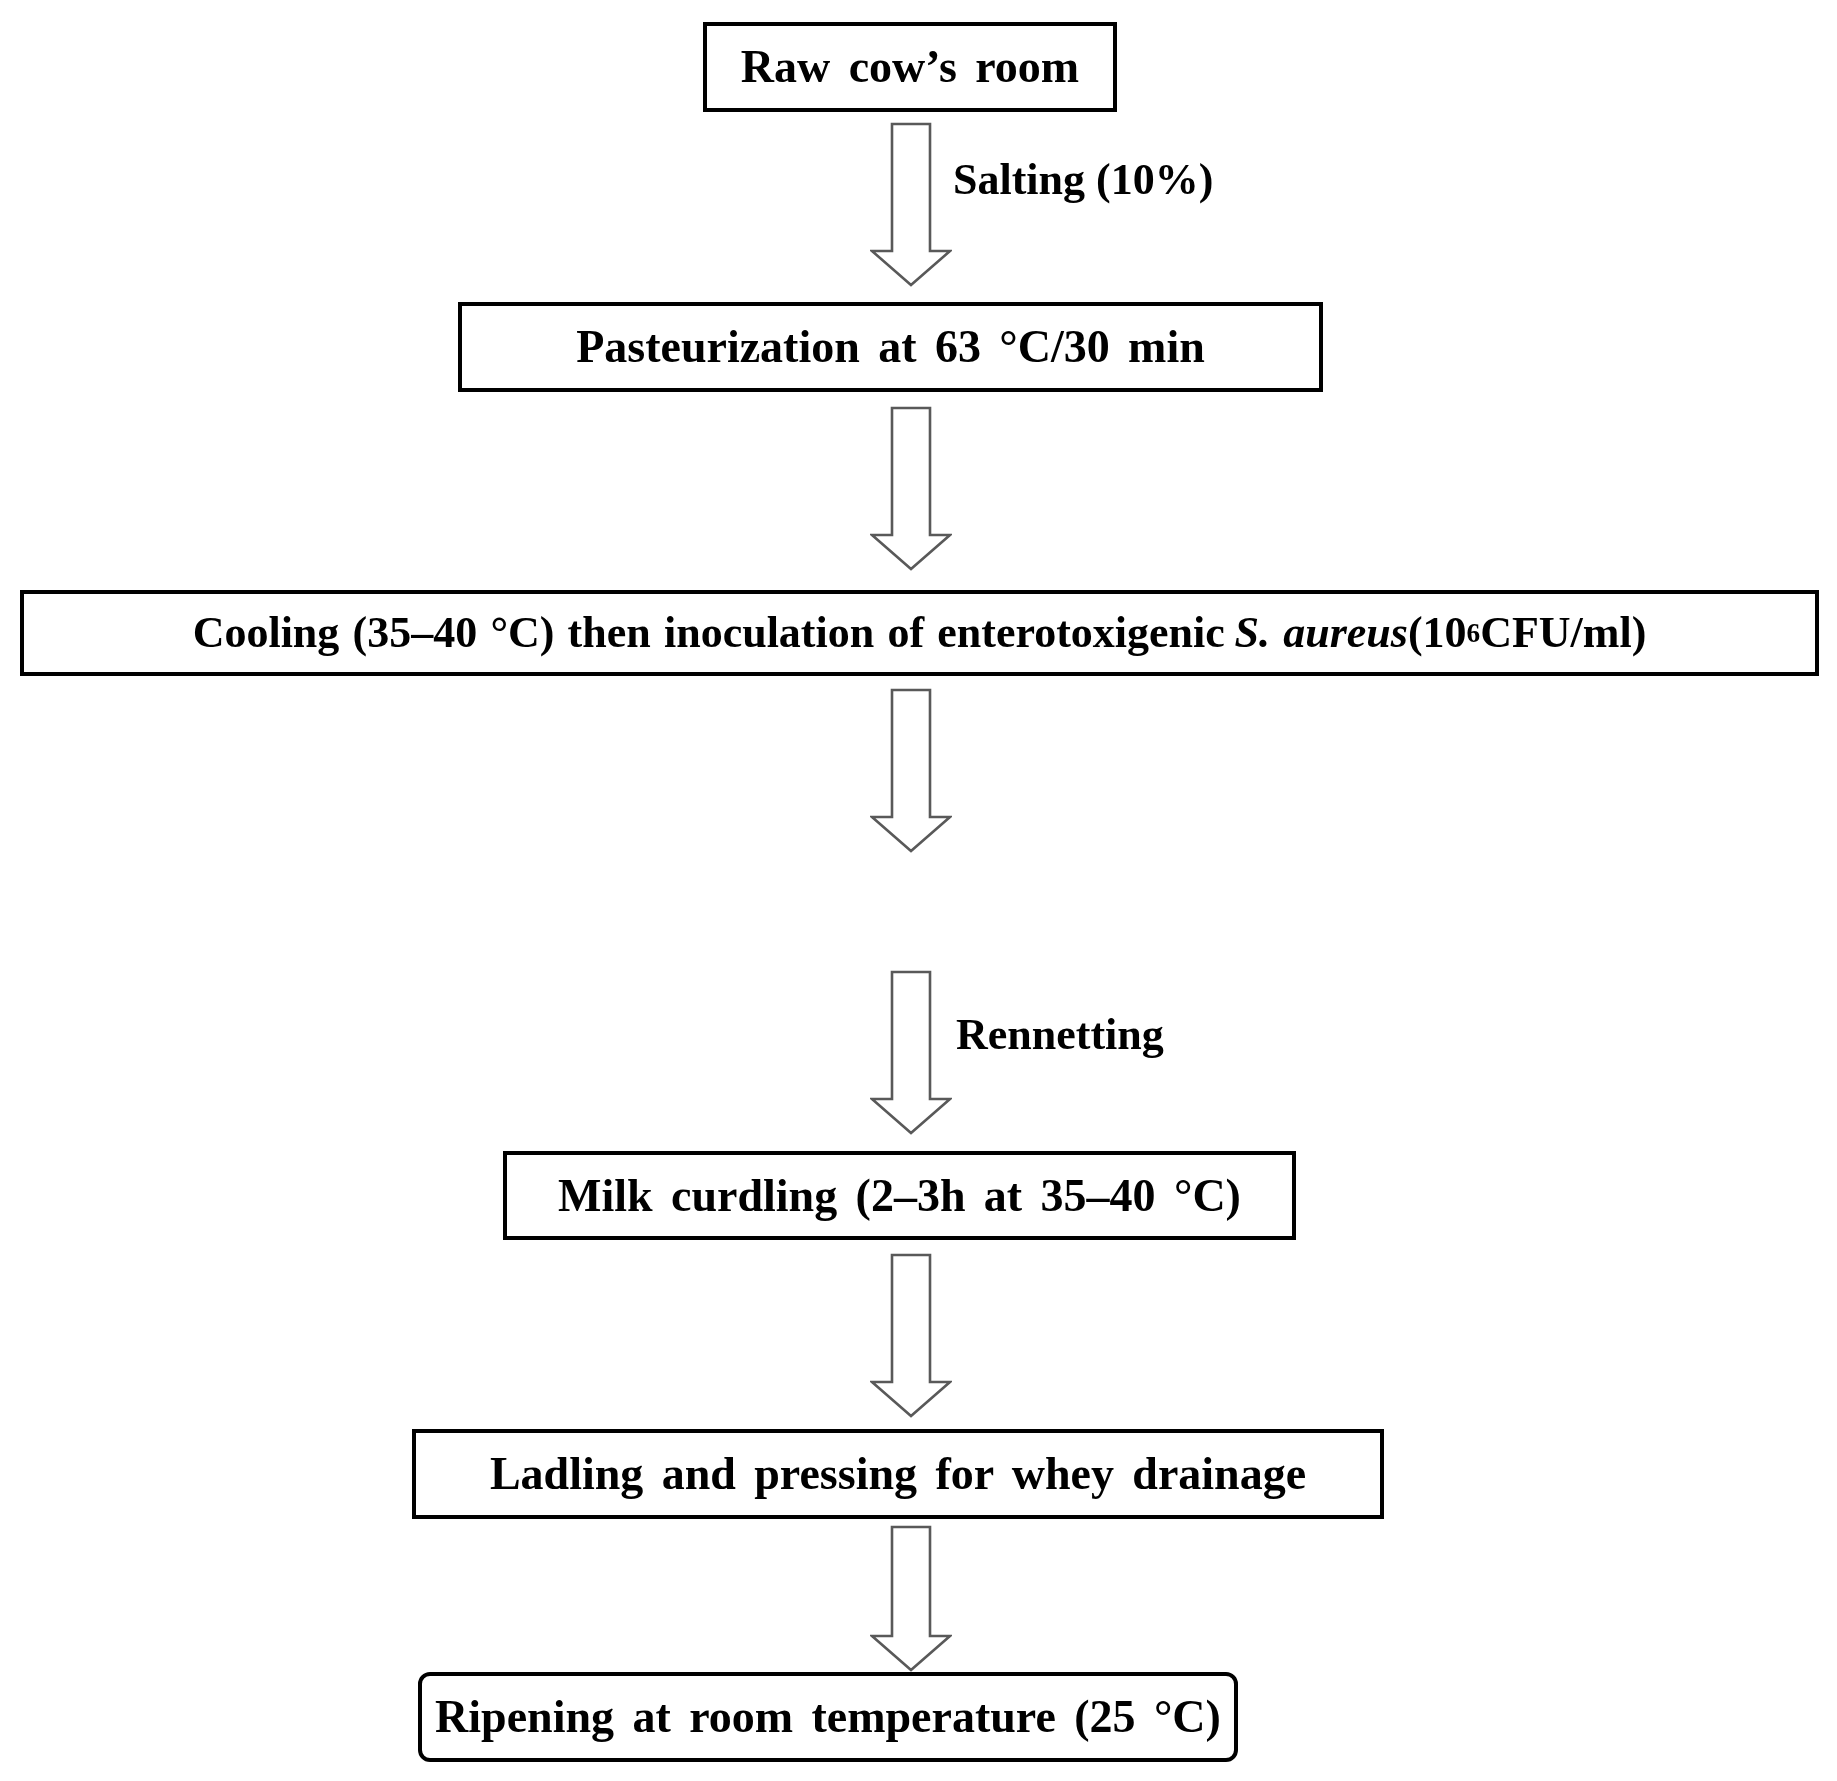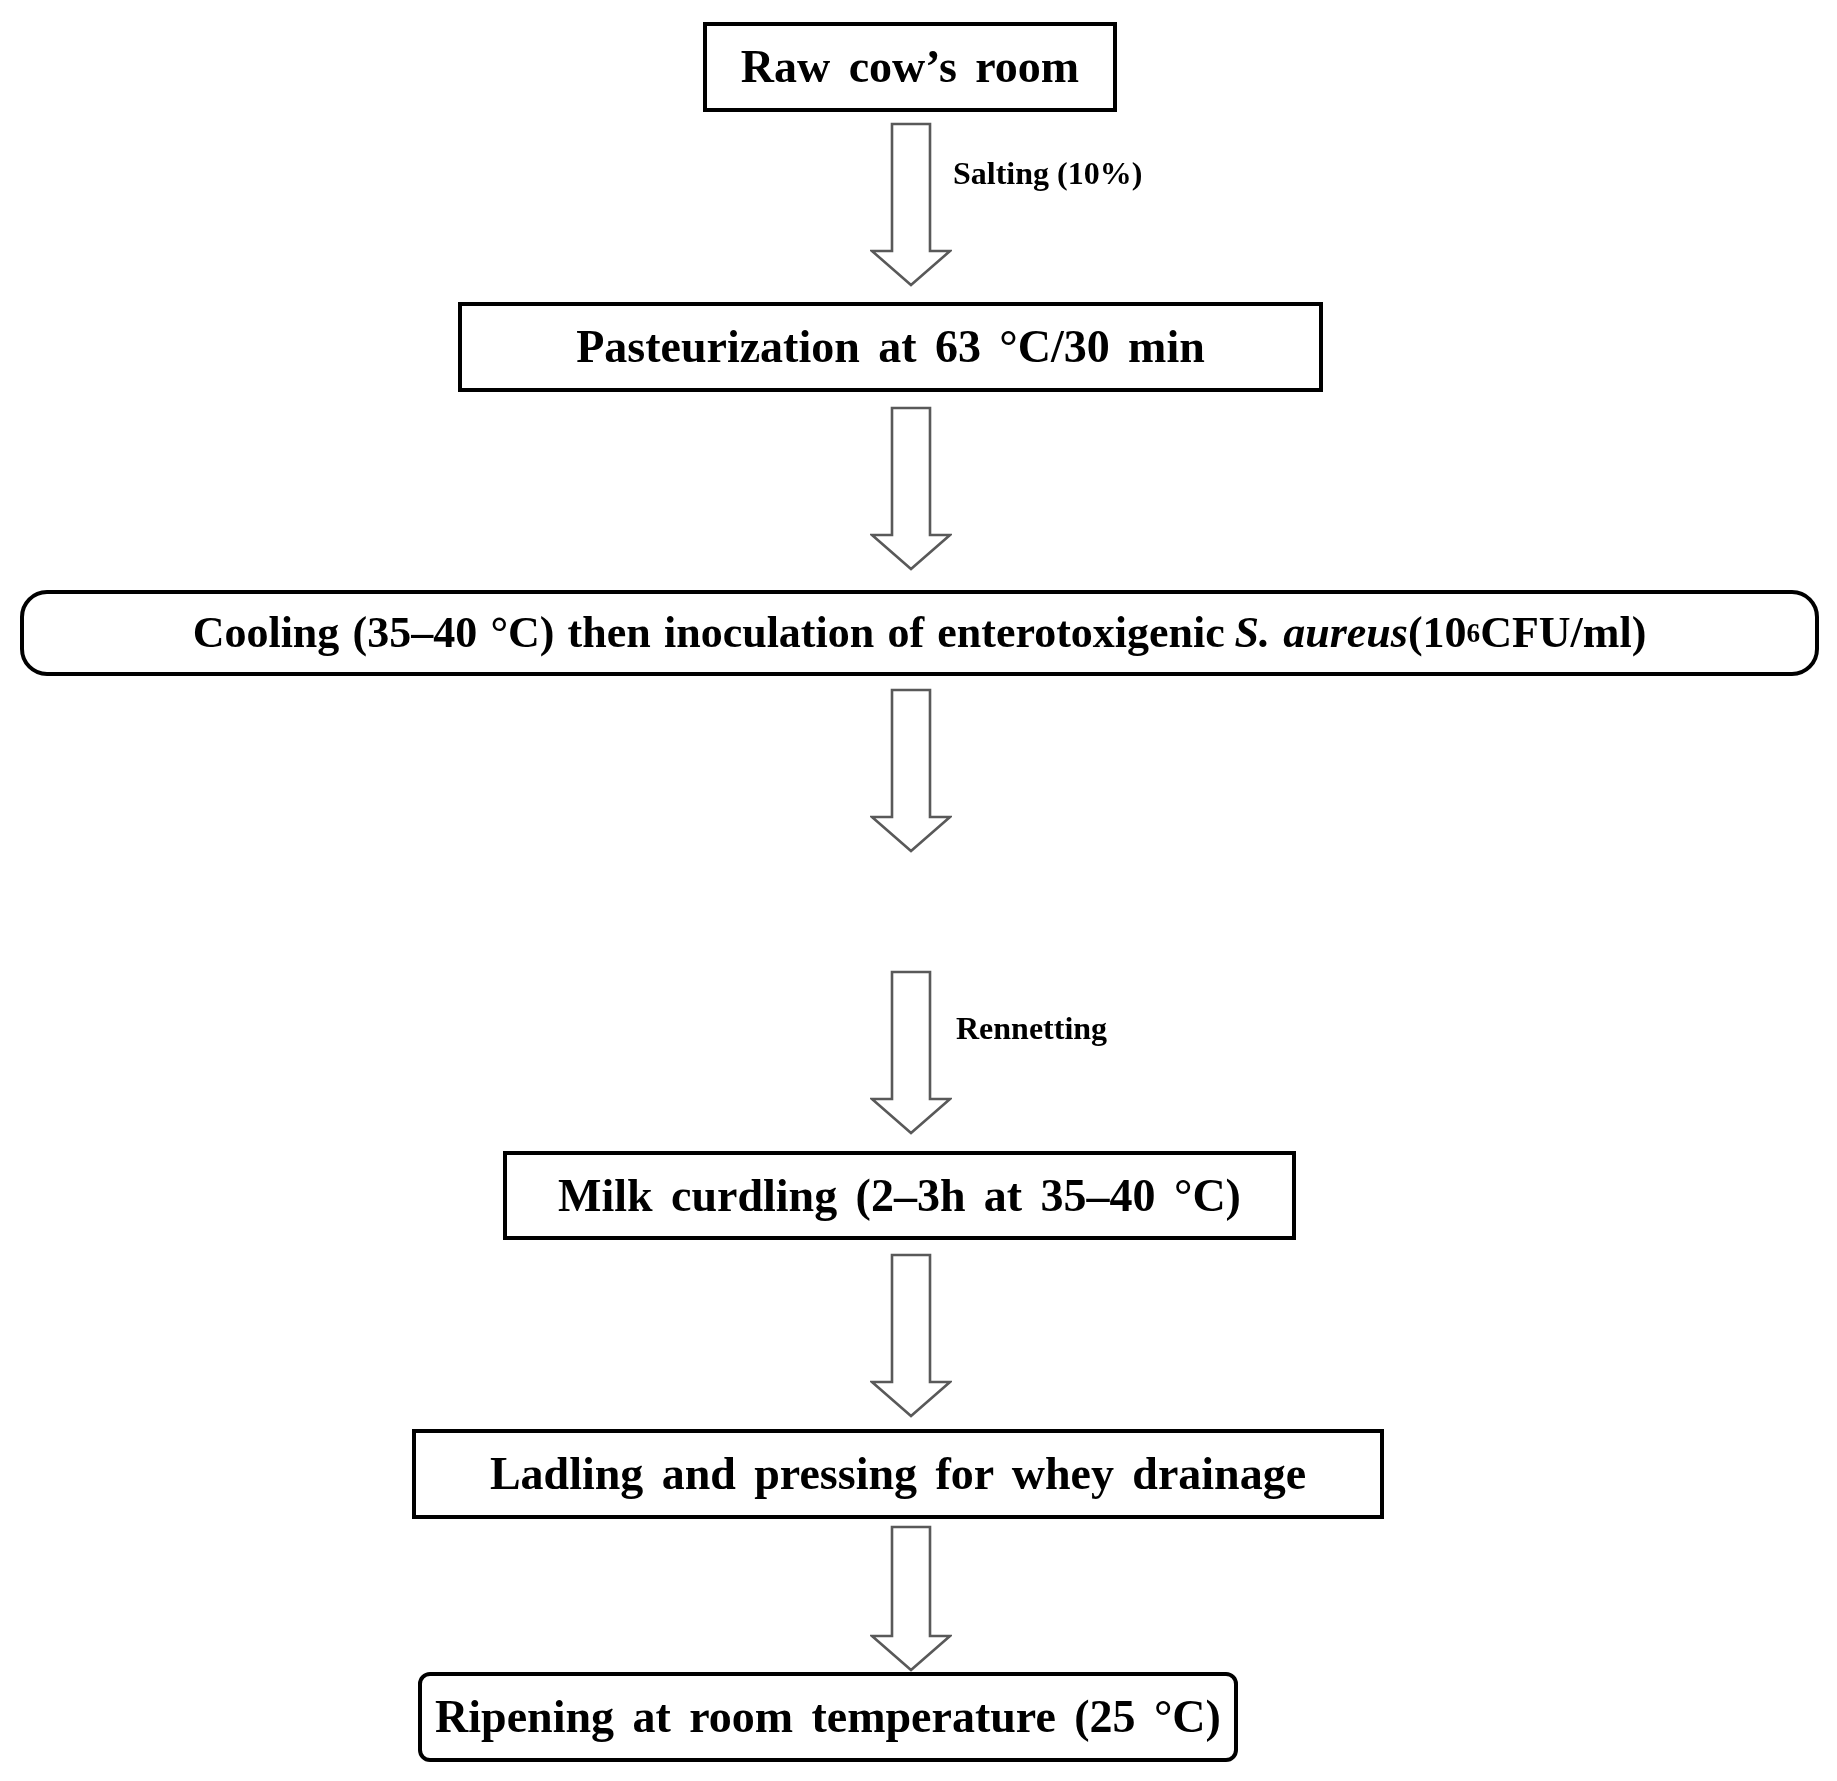--- a/index.html
+++ b/index.html
@@ -27,36 +27,35 @@
     font-weight: bold;
     font-size: 46px;
     line-height: 1;
     white-space: nowrap;
     word-spacing: 0.15em;
     text-align: center;
   }
   .box.wide {
     font-size: 44px;
     word-spacing: 0.05em;
-    border-radius: 27px;
   }
   .box i {
     font-style: italic;
     font-weight: bold;
     padding-left: 0.22em;
   }
   .box sup {
     font-size: 62%;
     vertical-align: super;
     line-height: 0;
   }
   .arrow-label {
     position: absolute;
     font-weight: bold;
-    font-size: 32px;
+    font-size: 44px;
     line-height: 1.15;
     white-space: nowrap;
   }
   svg.block-arrow {
     position: absolute;
     display: block;
   }
   svg.block-arrow polygon {
     fill: #ffffff;
     stroke: #595959;

